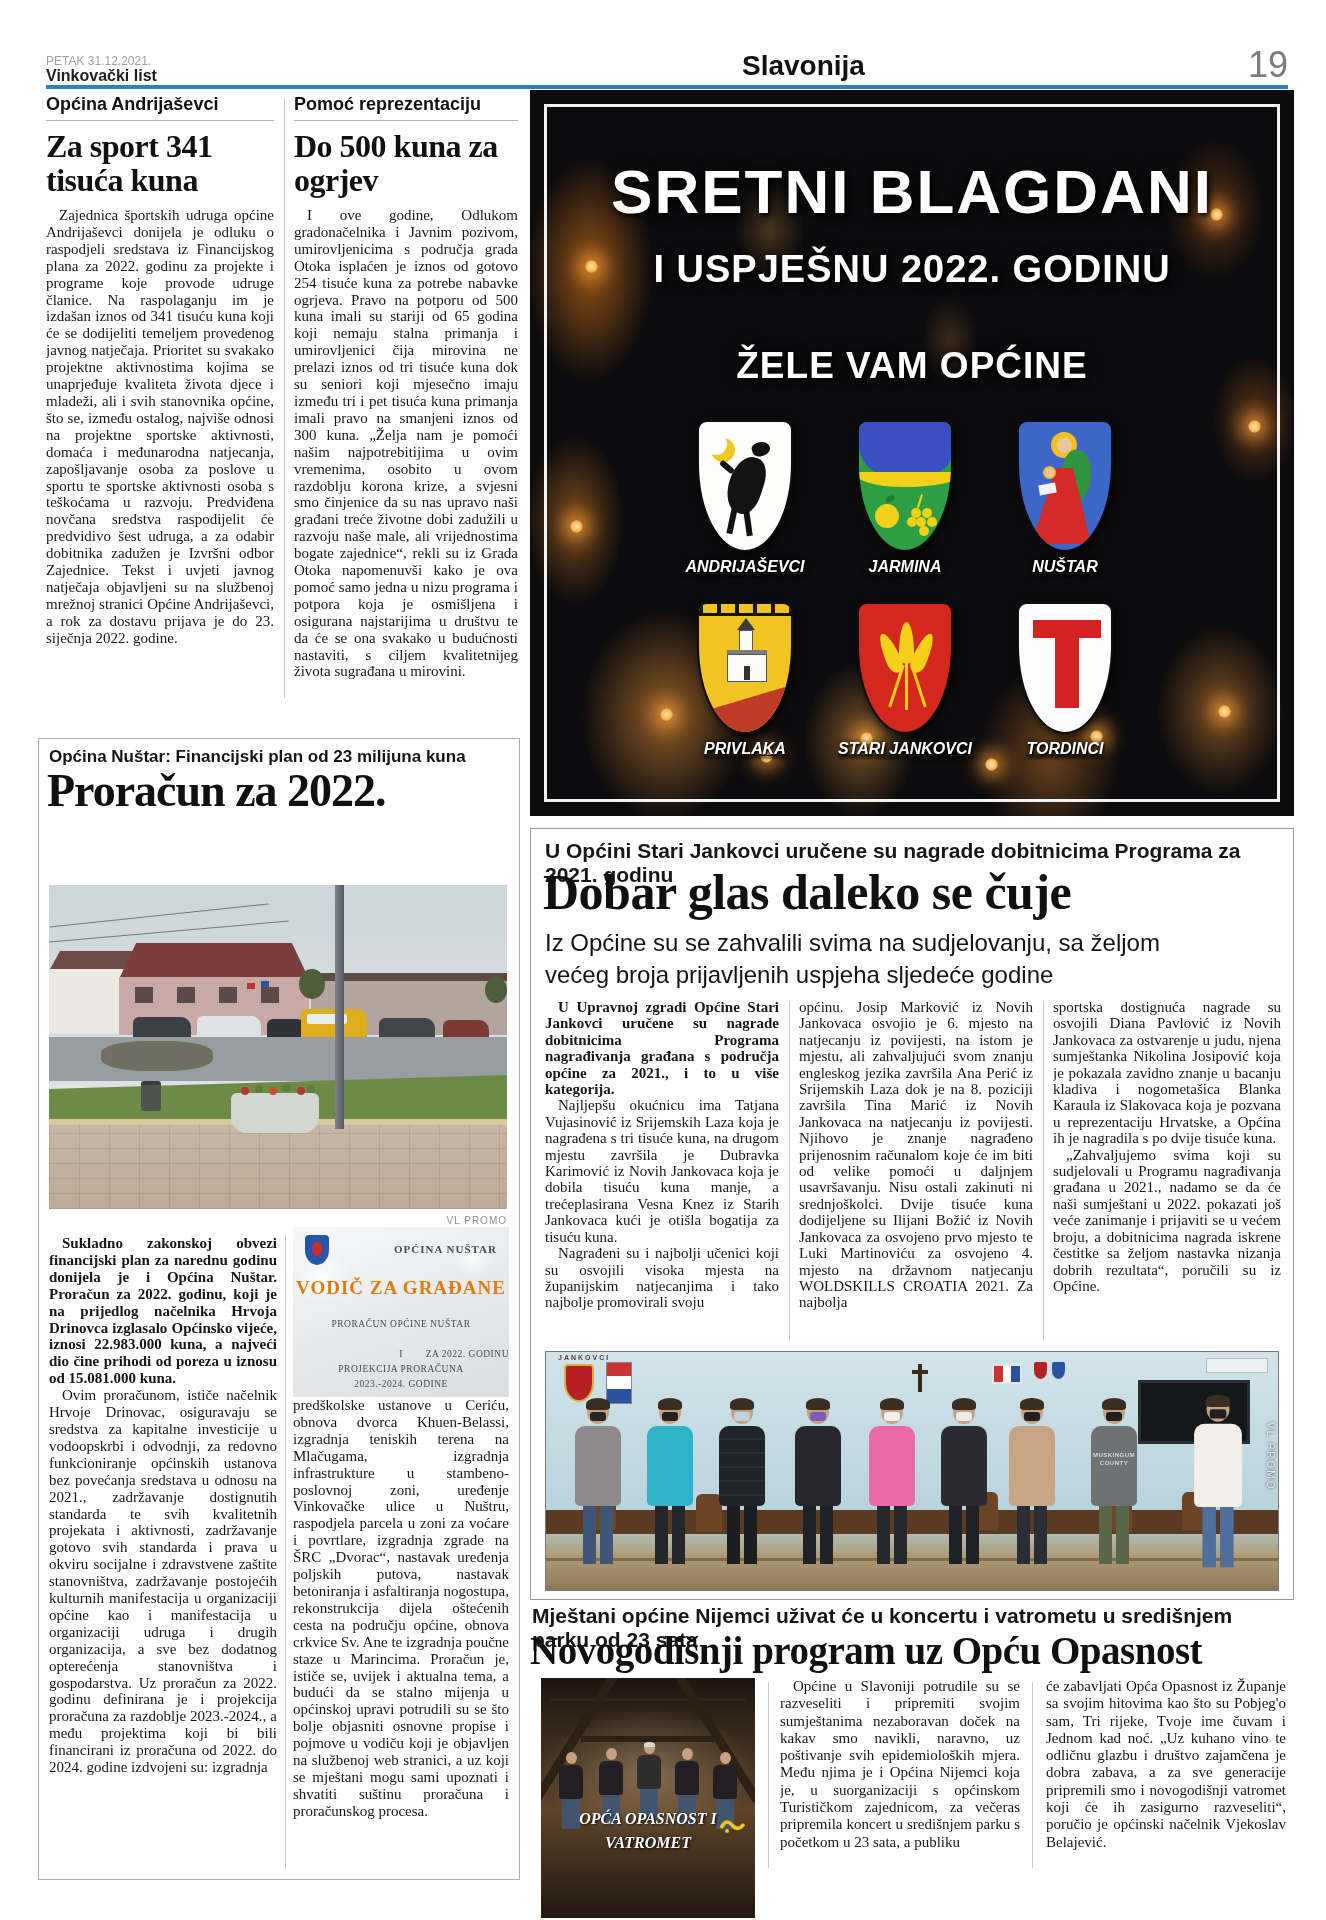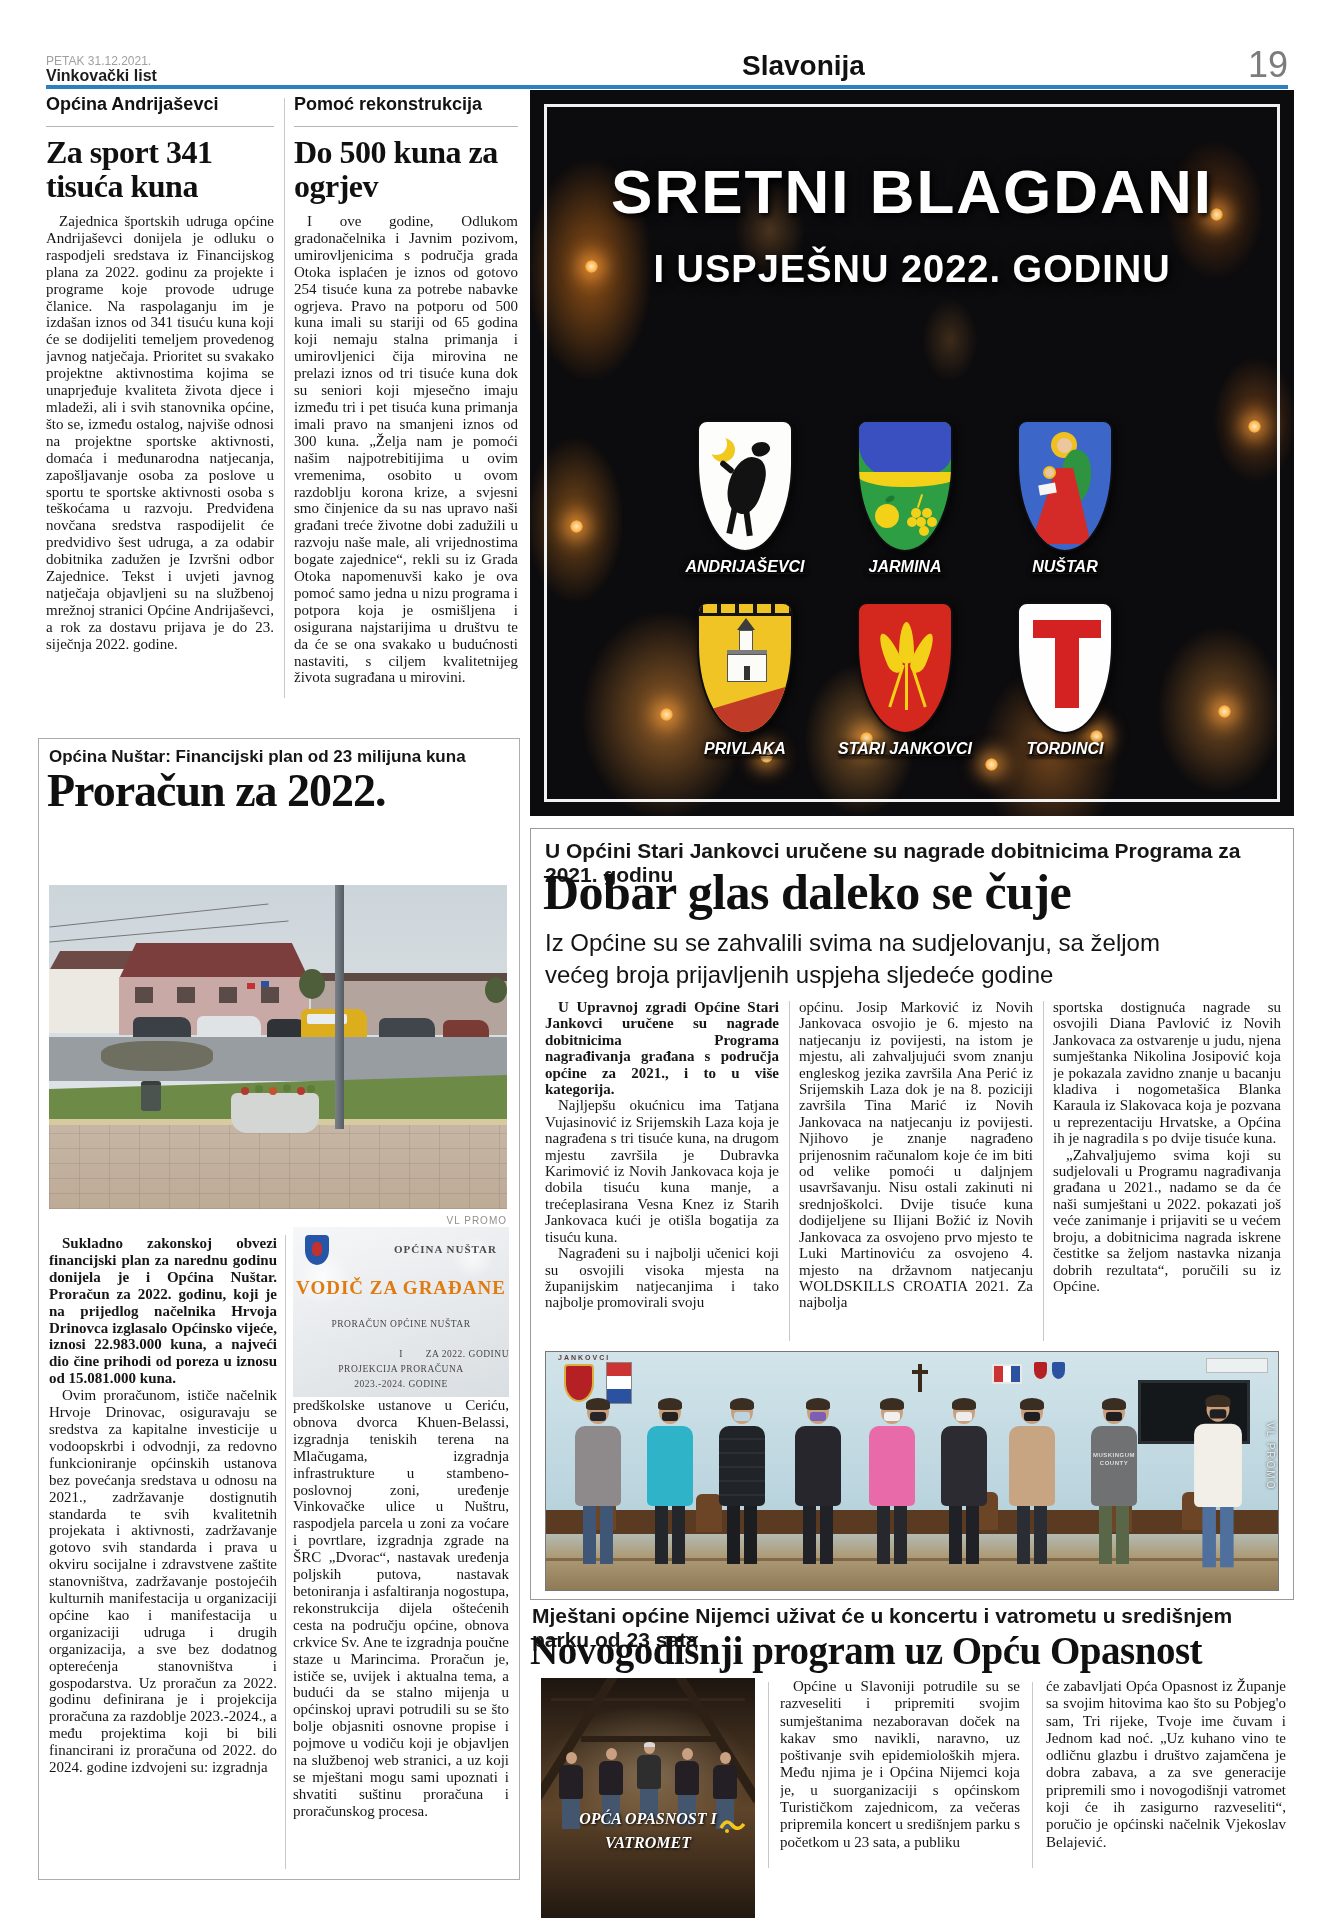--- a/index.html
+++ b/index.html
@@ -9,21 +9,21 @@
   .abs{position:absolute;}
 
   
   .mh-date{left:46px;top:54px;font:12px "Liberation Sans",sans-serif;color:#a0a0a0;}
   .mh-pub{left:46px;top:67px;font:700 16px "Liberation Sans",sans-serif;color:#1d1d1d;}
   .mh-section{left:742px;top:50px;font:700 28px "Liberation Sans",sans-serif;color:#111;}
   .mh-num{left:1240px;top:44px;width:48px;text-align:right;font:300 36px "Liberation Sans",sans-serif;color:#7c7c7c;}
   .mh-rule{left:46px;top:85px;width:1242px;height:4px;background:#2b80c0;}
 
   
-  .kicker{font:700 18px "Liberation Sans",sans-serif;color:#121212;border-bottom:1px solid #b5b5b5;padding-bottom:11px;margin-bottom:8px;}
+  .kicker{font:700 18px "Liberation Sans",sans-serif;color:#121212;border-bottom:1px solid #b5b5b5;padding-bottom:5px;margin-bottom:8px;}
   .headline{font-family:"Liberation Serif",serif;font-weight:700;letter-spacing:-0.5px;color:#101010;}
   .body-text{font:15px/16.9px "Liberation Serif",serif;text-align:justify;overflow:hidden;}
   .body-text p{margin:0;}
   .indent{text-indent:13px;}
   .lead-bold{font-weight:700;}
   .vrule{width:1px;background:#c8c8c8;}
 
   .artA{left:46px;top:94px;width:228px;}
   .artB{left:294px;top:94px;width:224px;}
   .h2col{font-size:32px;line-height:34px;margin:2px 0 10px 0;}
@@ -227,41 +227,42 @@
     <div class="kicker" data-name="article-kicker">Općina Andrijaševci</div>
     <div class="headline h2col" data-name="article-headline">Za sport 341 tisuća kuna</div>
     <div class="body-text" data-name="article-body">
       <p class="indent" data-name="paragraph">Zajednica športskih udruga općine Andrijaševci donijela je odluku o raspodjeli sredstava iz Financijskog plana za 2022. godinu za projekte i programe koje provode udruge članice. Na raspolaganju im je izdašan iznos od 341 tisuću kuna koji će se dodijeliti temeljem provedenog javnog natječaja. Prioritet su svakako projektne aktivnostima kojima se unaprjeđuje kvaliteta života djece i mladeži, ali i svih stanovnika općine, što se, između ostalog, najviše odnosi na projektne sportske aktivnosti, domaća i međunarodna natjecanja, zapošljavanje osoba za poslove u sportu te sportske aktivnosti osoba s teškoćama u razvoju. Predviđena novčana sredstva raspodijelit će predvidivo šest udruga, a za odabir dobitnika zadužen je Izvršni odbor Zajednice. Tekst i uvjeti javnog natječaja objavljeni su na službenoj mrežnoj stranici Općine Andrijaševci, a rok za dostavu prijava je do 23. siječnja 2022. godine.</p>
     </div>
   </div>
 
   <div class="abs vrule" style="left:284px;top:98px;height:600px;" data-name="column-rule"></div>
 
   <div class="abs artB" data-name="article-ogrjev">
-    <div class="kicker" data-name="article-kicker">Pomoć rekonstrukcija</div>
+    <div class="kicker" data-name="article-kicker">Pomoć reprezentaciju</div>
     <div class="headline h2col" data-name="article-headline">Do 500 kuna za ogrjev</div>
     <div class="body-text" data-name="article-body">
       <p class="indent" data-name="paragraph">I ove godine, Odlukom gradonačelnika i Javnim pozivom, umirovljenicima s područja grada Otoka isplaćen je iznos od gotovo 254 tisuće kuna za potrebe nabavke ogrjeva. Pravo na potporu od 500 kuna imali su stariji od 65 godina koji nemaju stalna primanja i umirovljenici čija mirovina ne prelazi iznos od tri tisuće kuna dok su seniori koji mjesečno imaju između tri i pet tisuća kuna primanja imali pravo na smanjeni iznos od 300 kuna. „Želja nam je pomoći našim najpotrebitijima u ovim vremenima, osobito u ovom razdoblju korona krize, a svjesni smo činjenice da su nas upravo naši građani treće životne dobi zadužili u razvoju naše male, ali vrijednostima bogate zajednice“, rekli su iz Grada Otoka napomenuvši kako je ova pomoć samo jedna u nizu programa i potpora koja je osmišljena i osigurana najstarijima u društvu te da će se ona svakako u budućnosti nastaviti, s ciljem kvalitetnijeg života sugrađana u mirovini.</p>
     </div>
   </div>
 
   <div class="abs festive" data-name="holiday-greeting-image">
     <div class="dot" style="left:55px;top:170px;" data-name="light-dot"></div>
     <div class="dot" style="left:40px;top:430px;" data-name="light-dot"></div>
     <div class="dot" style="left:130px;top:618px;" data-name="light-dot"></div>
     <div class="dot" style="left:230px;top:660px;" data-name="light-dot"></div>
     <div class="dot" style="left:330px;top:642px;" data-name="light-dot"></div>
     <div class="dot" style="left:455px;top:668px;" data-name="light-dot"></div>
     <div class="dot" style="left:560px;top:640px;" data-name="light-dot"></div>
     <div class="dot" style="left:688px;top:615px;" data-name="light-dot"></div>
     <div class="dot" style="left:718px;top:330px;" data-name="light-dot"></div>
     <div class="dot" style="left:680px;top:118px;" data-name="light-dot"></div>
     <div class="frame" data-name="photo-inner-frame"></div>
     <div class="fest-t fest-1" data-name="greeting-line-1">SRETNI BLAGDANI</div>
     <div class="fest-t fest-2" data-name="greeting-line-2">I USPJEŠNU 2022. GODINU</div>
+    <div class="fest-t fest-3" data-name="greeting-line-3">ŽELE VAM OPĆINE</div>
 
     <div class="crestbox" style="left:140px;top:330px;" data-name="crest-andrijasevci">
       <div class="crest c-and" data-name="coat-of-arms">
         <i class="a-moon" data-name="crescent"></i>
           <i class="a-mooncut" data-name="crescent-cut"></i>
         <i class="a-body" data-name="animal-silhouette"></i>
           <i class="a-head" data-name="animal-head"></i>
         <i class="a-leg1" data-name="animal-leg"></i>
           <i class="a-leg2" data-name="animal-leg"></i>
         <i class="a-tail" data-name="animal-tail"></i>

